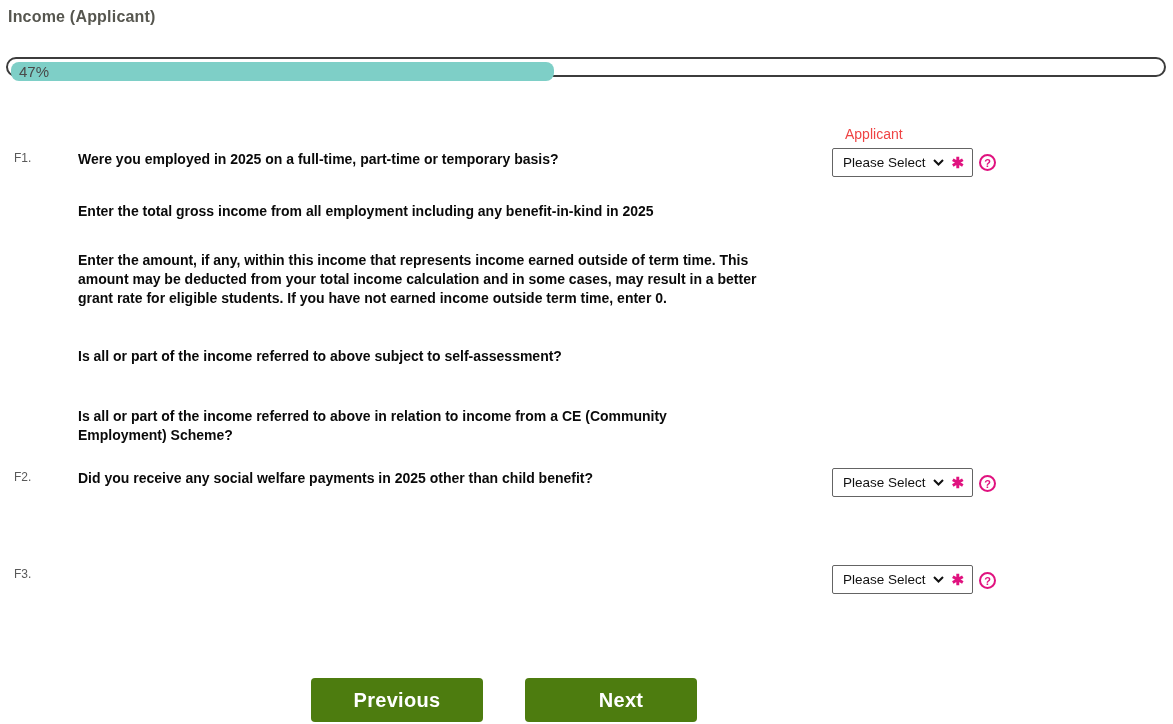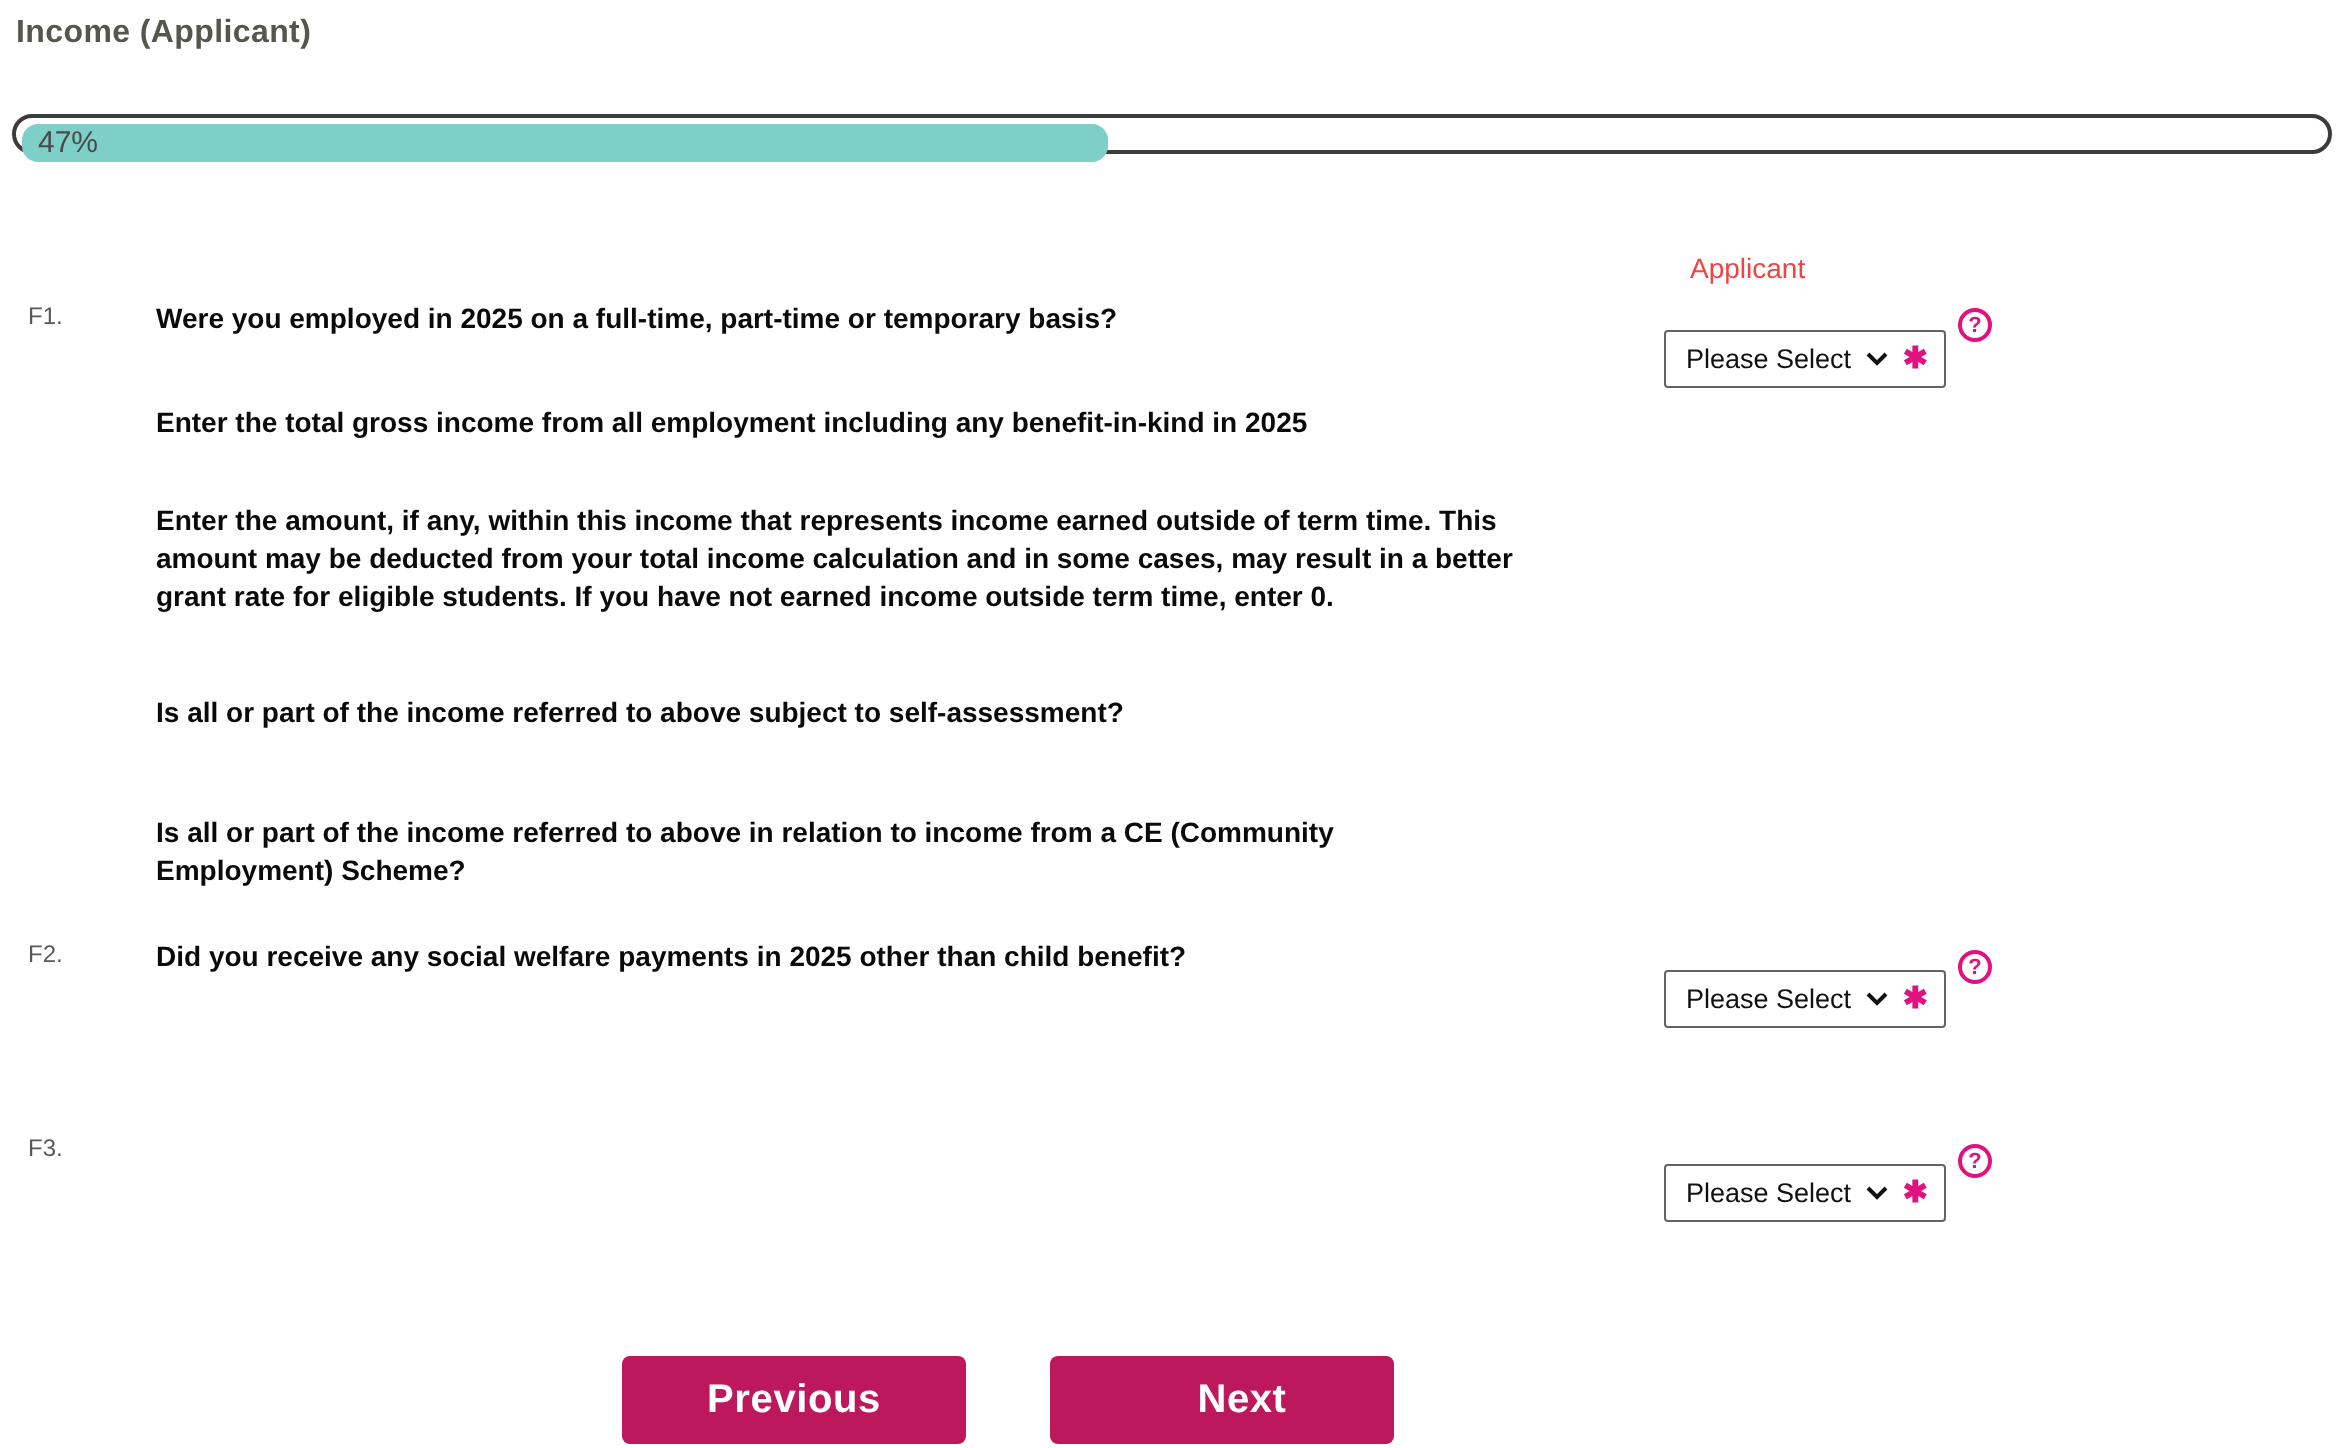--- a/index.html
+++ b/index.html
@@ -71,21 +71,20 @@
     position: absolute;
     left: 832px;
     width: 141px; height: 29px;
     background: #ffffff;
     border: 1px solid #646464;
     border-radius: 2px;
     display: flex;
     align-items: center;
     padding: 0 8px 0 10px;
     cursor: default;
-    margin-top: 17px;
   }
   .select-label {
     font-size: 13.5px;
     color: #111111;
   }
   .chevron {
     margin-left: auto;
     display: flex;
     align-items: center;
   }
@@ -109,21 +108,21 @@
     display: flex;
     align-items: center;
     justify-content: center;
     cursor: pointer;
   }
   
   .nav-btn {
     position: absolute;
     top: 678px;
     width: 172px; height: 44px;
-    background: #be185d;
+    background: #4d7c0f;
     border: none;
     border-radius: 4px;
     color: #ffffff;
     font-family: "Liberation Sans", sans-serif;
     font-size: 20px;
     font-weight: bold;
     letter-spacing: 0.3px;
     cursor: pointer;
     display: flex;
     align-items: center;

